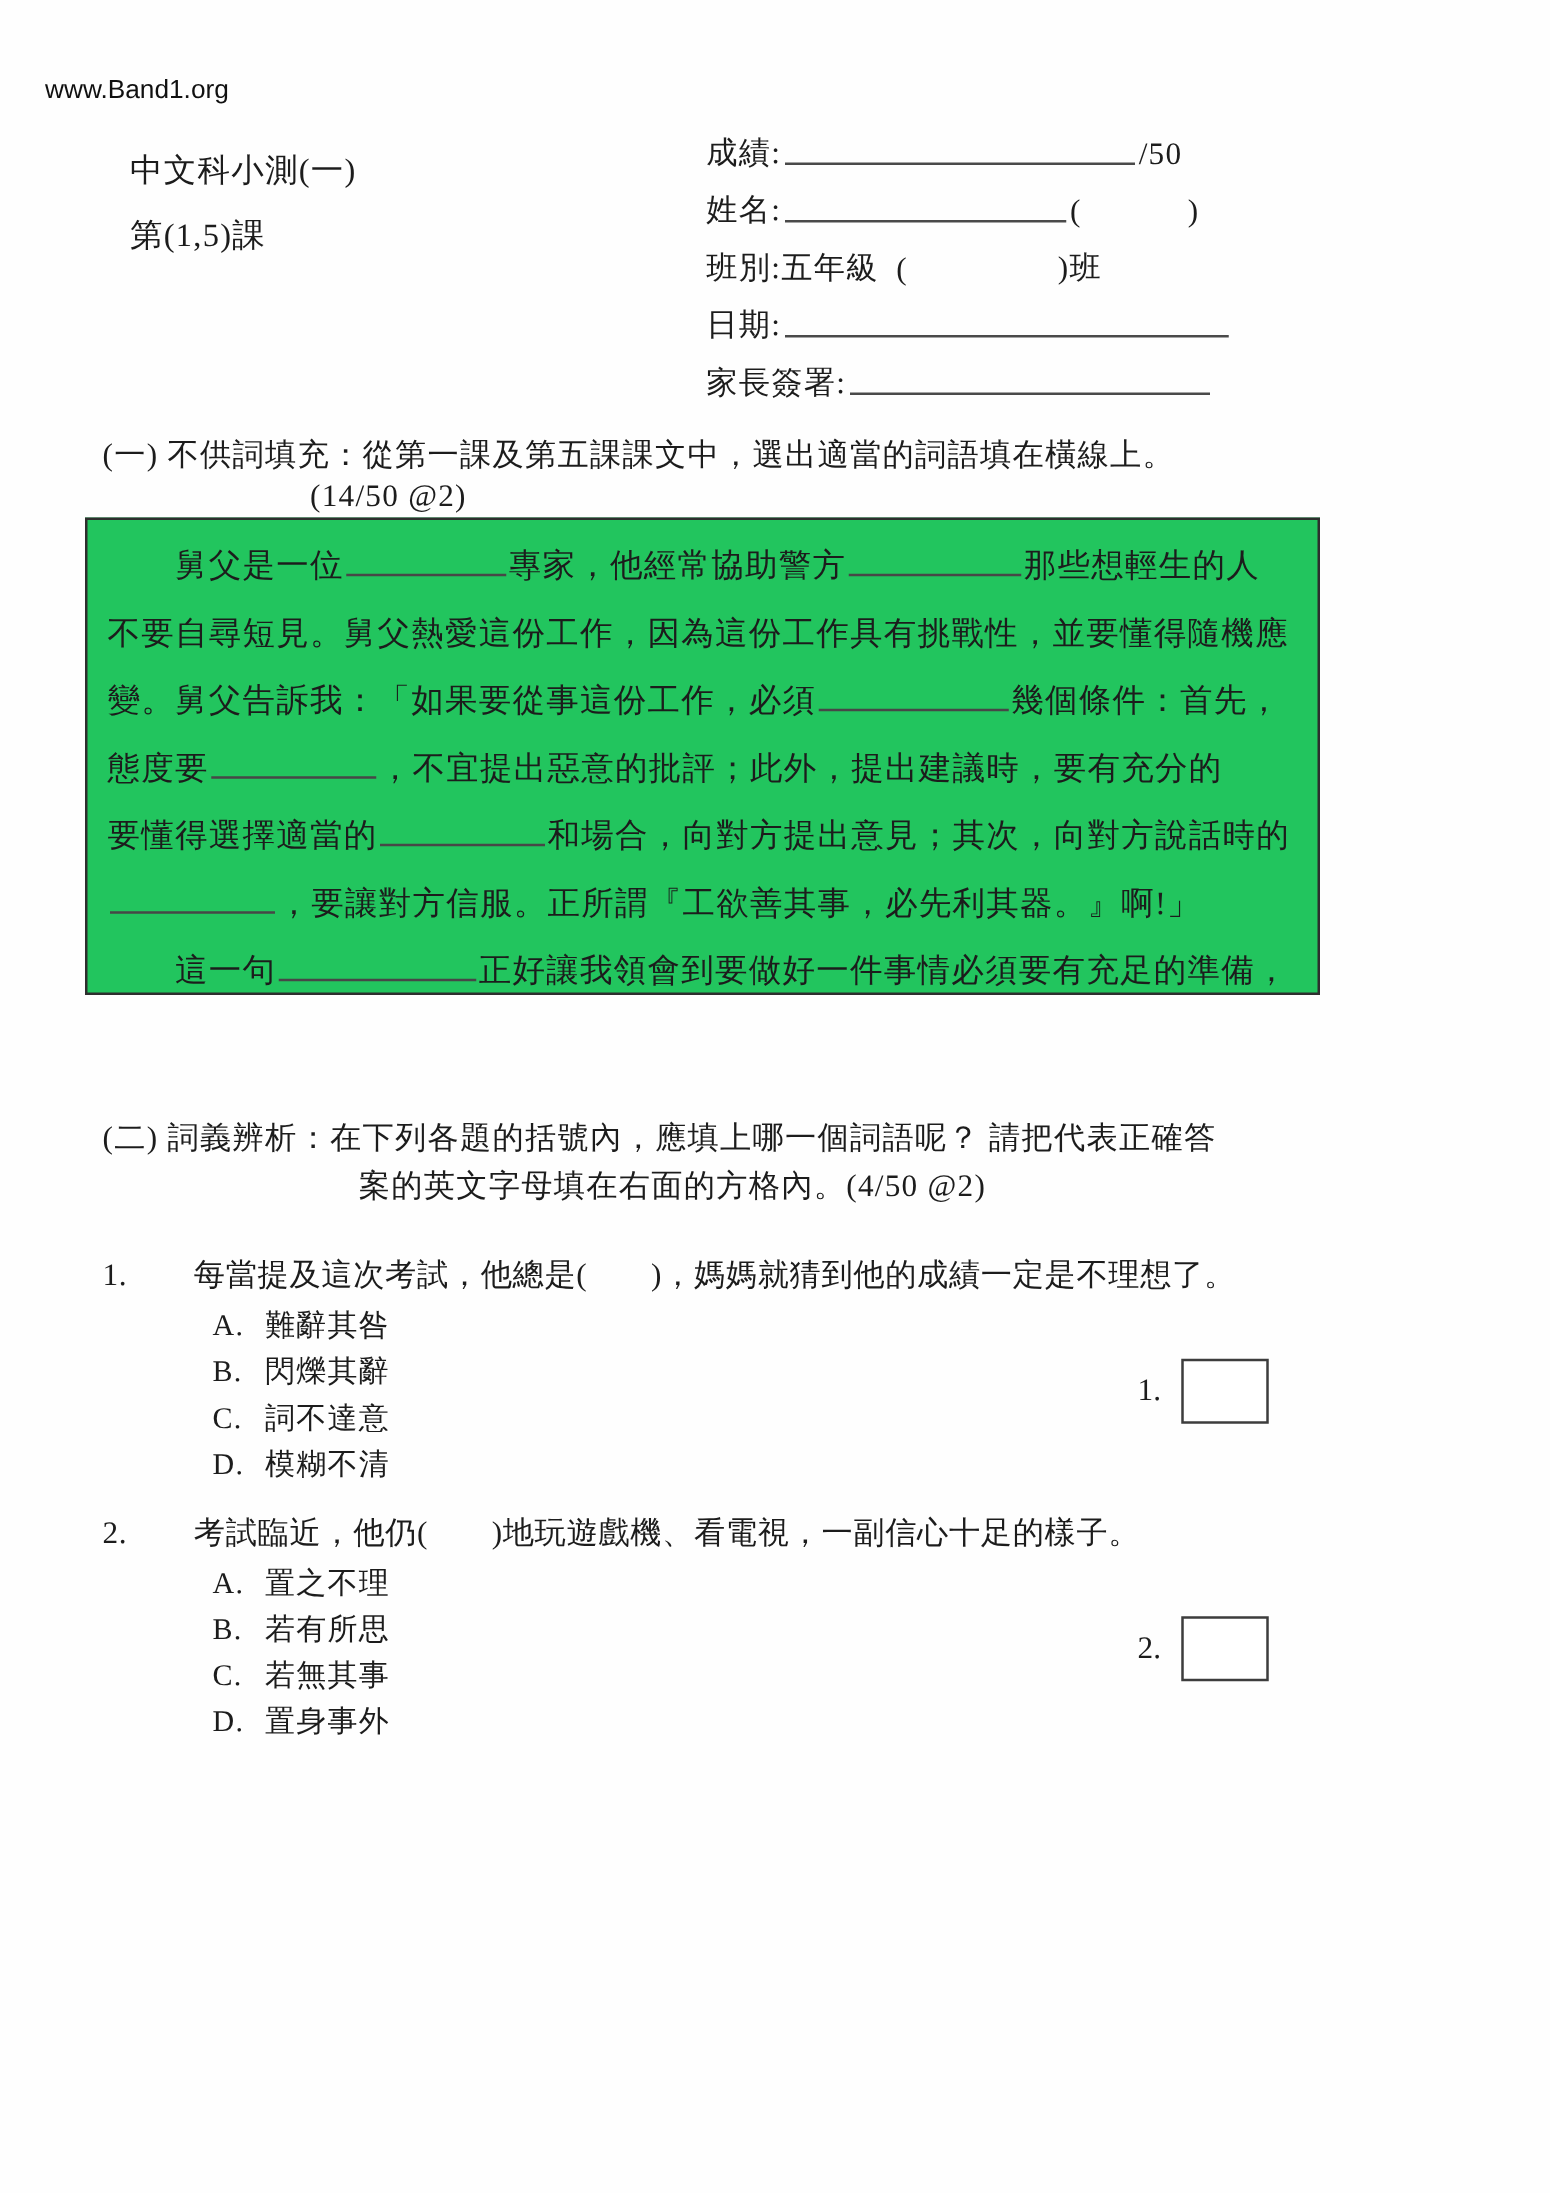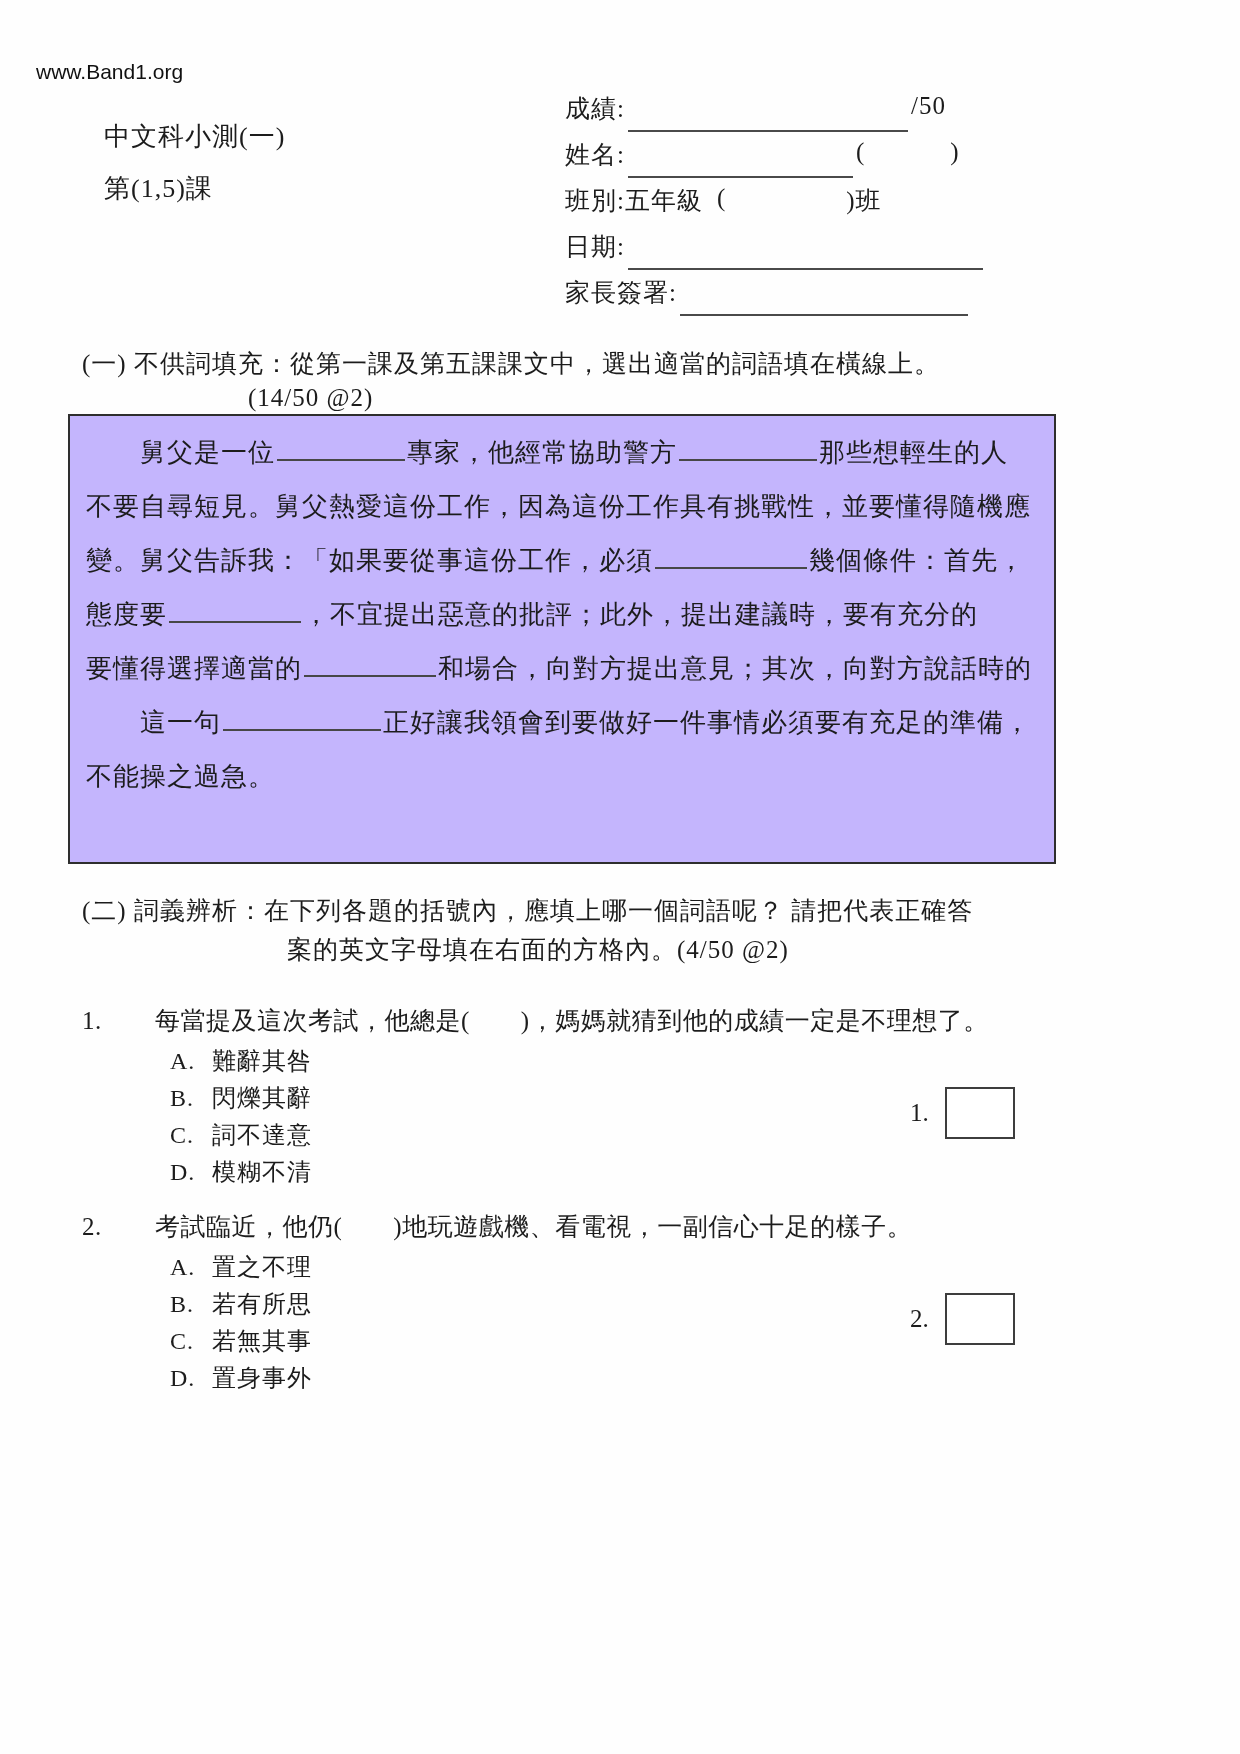--- a/index.html
+++ b/index.html
@@ -14,32 +14,32 @@
   .watermark {
     position:absolute; left:36px; top:28px;
     font-size:21px; color:#101010;
     font-family:"Liberation Sans","DejaVu Sans",sans-serif;
     margin-top:32px;
   }
 
   .titles { position:absolute; left:104px; top:111px; font-size:26px; line-height:52px; letter-spacing:1px; }
 
   .fields { position:absolute; left:565px; top:92px; font-size:25px; letter-spacing:1px; }
-  .frow { height:46px; display:flex; }
+  .frow { height:46px; display:flex; align-items:flex-end; }
   .frow span { display:inline-block; }
   .uline { border-bottom:2px solid #4a4a4a; margin:0 3px 6px 3px; }
   .w280 { width:280px; } .w225 { width:225px; } .w355 { width:355px; } .w290 { width:288px; }
   .gap85 { width:85px; } .gap120 { width:120px; }
 
   .sec1-heading { position:absolute; left:82px; top:347px; font-size:25px; letter-spacing:1px; }
   .sec1-marks   { position:absolute; left:248px; top:384px; font-size:25px; letter-spacing:1px; }
 
   .passage-box {
-    position:absolute; left:68px; top:414px; width:988px; height:450px;
-    border:2px solid #2e2e2e; background:#c4b5fd;
+    position:absolute; left:68px; top:414px; width:988px; height:382px;
+    border:2px solid #2e2e2e; background:#22c55e;
     padding:10px 14px 0 16px; overflow:hidden;
   }
   .pline { line-height:54px; font-size:26px; letter-spacing:1px; white-space:nowrap; }
   .pline.indent { padding-left:54px; }
   .blank { display:inline-block; height:6px; border-bottom:2px solid #474747; margin:0 2px; }
 
   .sec2-heading { position:absolute; left:82px; top:891px; font-size:25px; line-height:39px; letter-spacing:1px; }
   .sec2-heading .l2 { padding-left:205px; }
 
   .questions { position:absolute; left:82px; top:1003px; width:1080px; }
@@ -98,20 +98,21 @@
   <div class="sec1-heading">(一) 不供詞填充：從第一課及第五課課文中，選出適當的詞語填在橫線上。</div>
   <div class="sec1-marks">(14/50 @2)</div>
 
   <div class="passage-box">
     <div id="passage-lines">
         <div class="pline indent"><span>舅父是一位</span><span class="blank" style="width: 128px;"></span><span>專家，他經常協助警方</span><span class="blank" style="width: 138px;"></span><span>那些想輕生的人</span></div>
         <div class="pline"><span>不要自尋短見。舅父熱愛這份工作，因為這份工作具有挑戰性，並要懂得隨機應</span></div>
         <div class="pline"><span>變。舅父告訴我：「如果要從事這份工作，必須</span><span class="blank" style="width: 152px;"></span><span>幾個條件：首先，</span></div>
         <div class="pline"><span>態度要</span><span class="blank" style="width: 132px;"></span><span>，不宜提出惡意的批評；此外，提出建議時，要有充分的</span></div>
         <div class="pline"><span>要懂得選擇適當的</span><span class="blank" style="width: 132px;"></span><span>和場合，向對方提出意見；其次，向對方說話時的</span></div>
+        <div class="pline"><span class="blank" style="width: 132px;"></span><span>，要讓對方信服。正所謂『工欲善其事，必先利其器。』啊!」</span></div>
         <div class="pline indent"><span>這一句</span><span class="blank" style="width: 158px;"></span><span>正好讓我領會到要做好一件事情必須要有充足的準備，</span></div>
         <div class="pline"><span>不能操之過急。</span></div>
       </div>
   </div>
 
   <div class="sec2-heading">
     <div class="l1">(二) 詞義辨析：在下列各題的括號內，應填上哪一個詞語呢？ 請把代表正確答</div>
     <div class="l2">案的英文字母填在右面的方格內。(4/50 @2)</div>
   </div>
 

